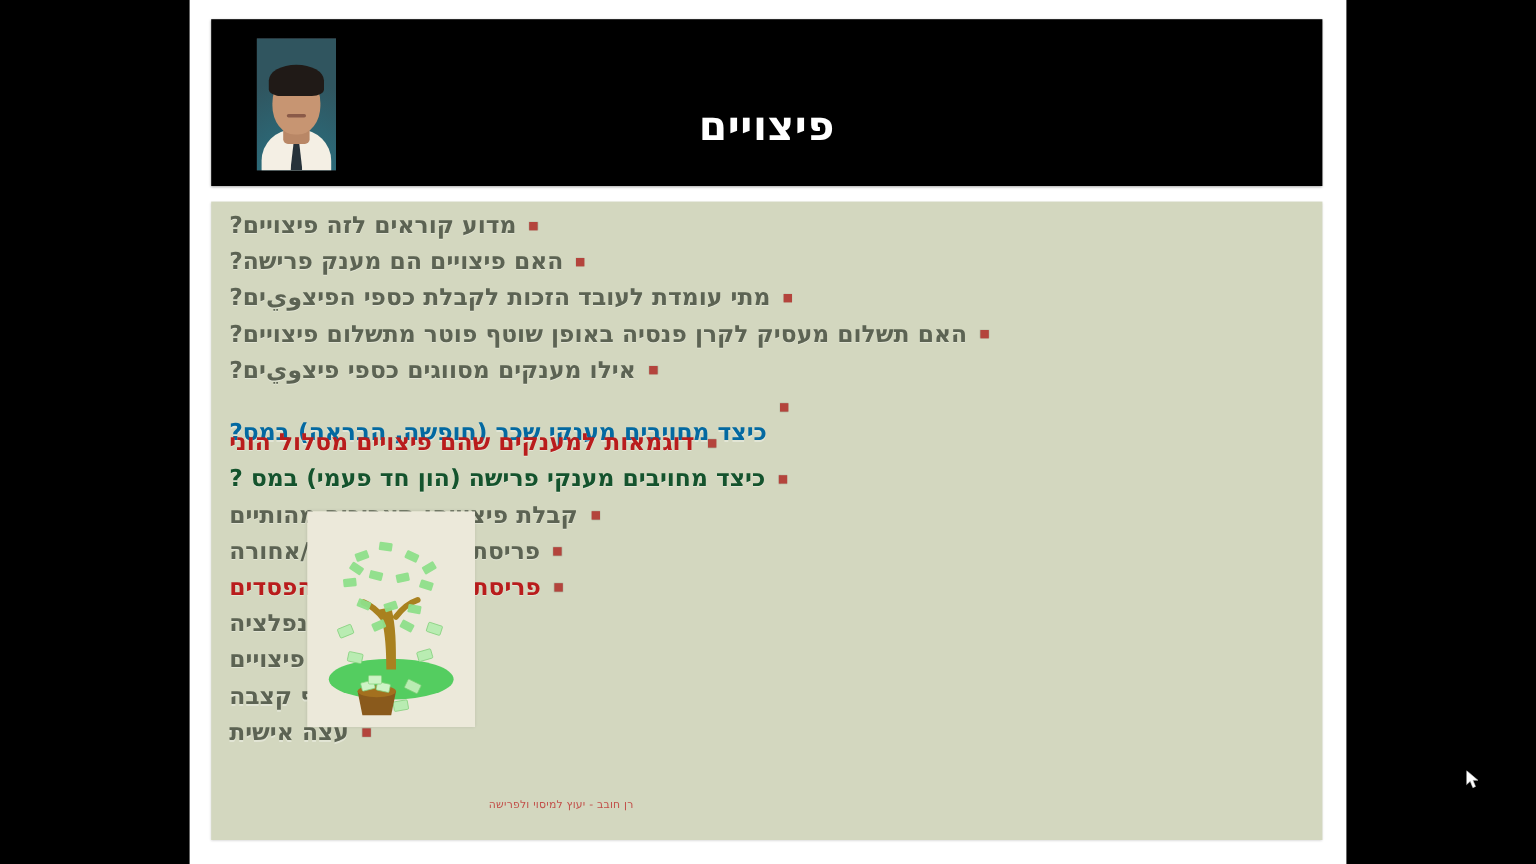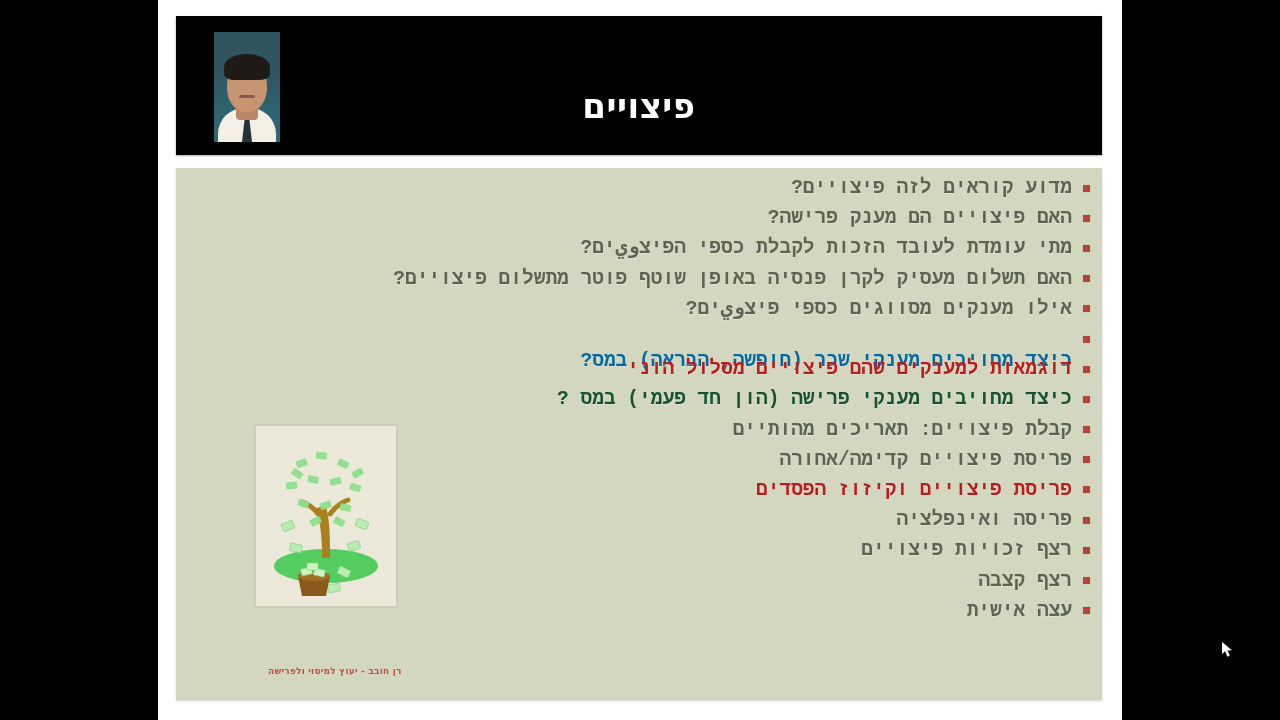--- a/index.html
+++ b/index.html
@@ -160,24 +160,23 @@
   #bullet-list {
     position: absolute;
     top: 5px;
     right: 6px;
     width: 905px;
     direction: rtl;
   }
   .bullet-row {
     display: flex;
     align-items: center;
-    justify-content: flex-start;
+    justify-content: flex-end;
     height: 30.2px;
     padding-right: 4px;
-    font-family: Liberation Mono, monospace;
   }
   .bullet-mark {
     flex: 0 0 auto;
     width: 7px;
     height: 7px;
     background: #b4443c;
     margin-left: 11px;
     margin-right: 2px;
     box-shadow: 0 0 1px rgba(0,0,0,0.25);
   }
@@ -201,25 +200,25 @@
     box-shadow: 0 0 3px rgba(0,0,0,0.15);
   }
   #clipart svg { display: block; }
 
   
   #footer-credit {
     position: absolute;
     left: 92px;
     top: 498px;
     width: 260px;
-    text-align: left;
+    text-align: right;
     direction: rtl;
     color: #c2504a;
     font-size: 9px;
-    font-weight: bold;
+    font-weight: normal;
     letter-spacing: 0.2px;
     white-space: nowrap;
   }
 
   
   #cursor {
     position: absolute;
     left: 1222px;
     top: 642px;
     width: 12px;

